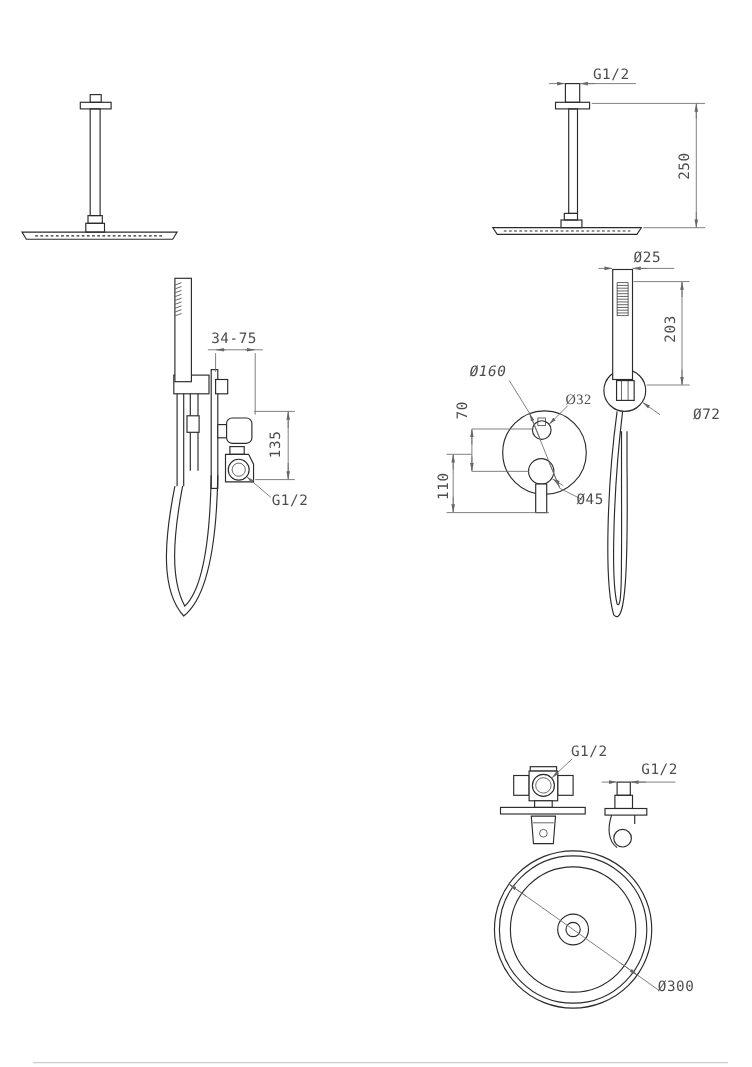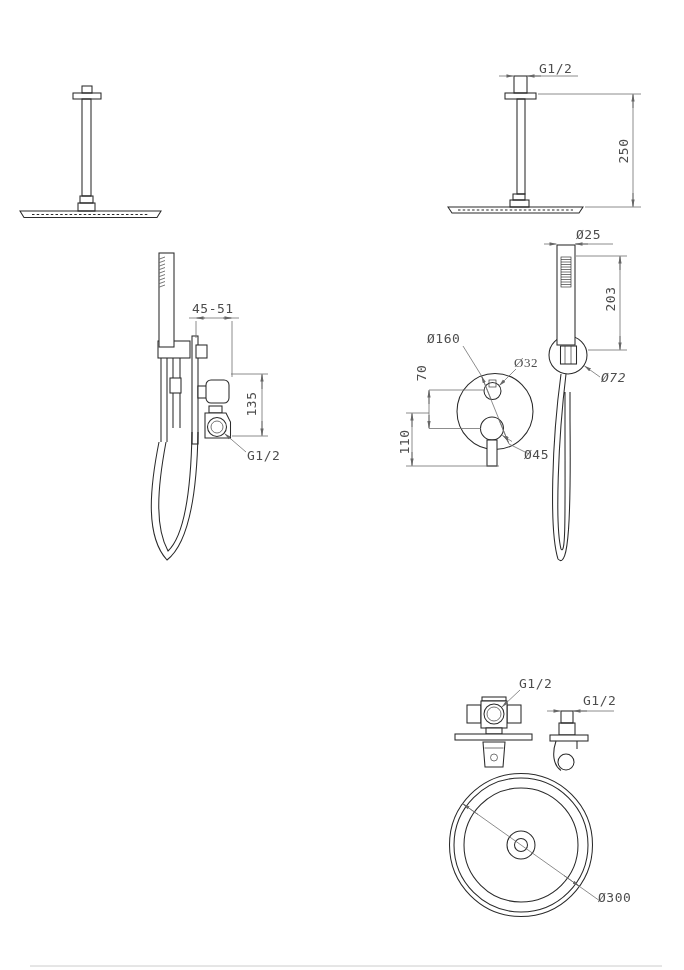--- a/index.html
+++ b/index.html
@@ -207,32 +207,32 @@
     <path class="dim" d="M478,814.5 L463,804" marker-end="url(#ah)"></path>
     <path class="dim" d="M564,875.5 L579.1,886.2" marker-end="url(#ah)"></path>
   </g>
 
   <line x1="30" y1="966" x2="662" y2="966" stroke="#cccccc" stroke-width="1"></line>
 </svg>
 
 <span class="label" style="left:539px;top:62px;">G1/2</span>
 <span class="label rot" style="left:623px;top:151px;">250</span>
 
-<span class="label" style="left:192px;top:302px;">45-51</span>
+<span class="label" style="left:192px;top:302px;">34-75</span>
 <span class="label rot" style="left:251px;top:404px;">135</span>
 <span class="label" style="left:247px;top:449px;">G1/2</span>
 
-<span class="label" style="left:427px;top:332px;">Ø160</span>
+<span class="label" style="left:427px;top:332px;font-style:italic;">Ø160</span>
 <span class="label" style="left:514px;top:356px;font-family:Liberation Serif, serif;">Ø32</span>
 <span class="label" style="left:524px;top:448px;">Ø45</span>
 <span class="label rot" style="left:421px;top:373px;">70</span>
 <span class="label rot" style="left:404px;top:442px;">110</span>
 
 <span class="label" style="left:576px;top:228px;">Ø25</span>
 <span class="label rot" style="left:610px;top:299px;">203</span>
-<span class="label" style="left:601px;top:371px;font-style:italic;">Ø72</span>
+<span class="label" style="left:630px;top:371px;">Ø72</span>
 
 <span class="label" style="left:519px;top:677px;">G1/2</span>
 <span class="label" style="left:583px;top:694px;">G1/2</span>
 
 <span class="label" style="left:598px;top:891px;">Ø300</span>
 
 </div>
 
 </body></html>

